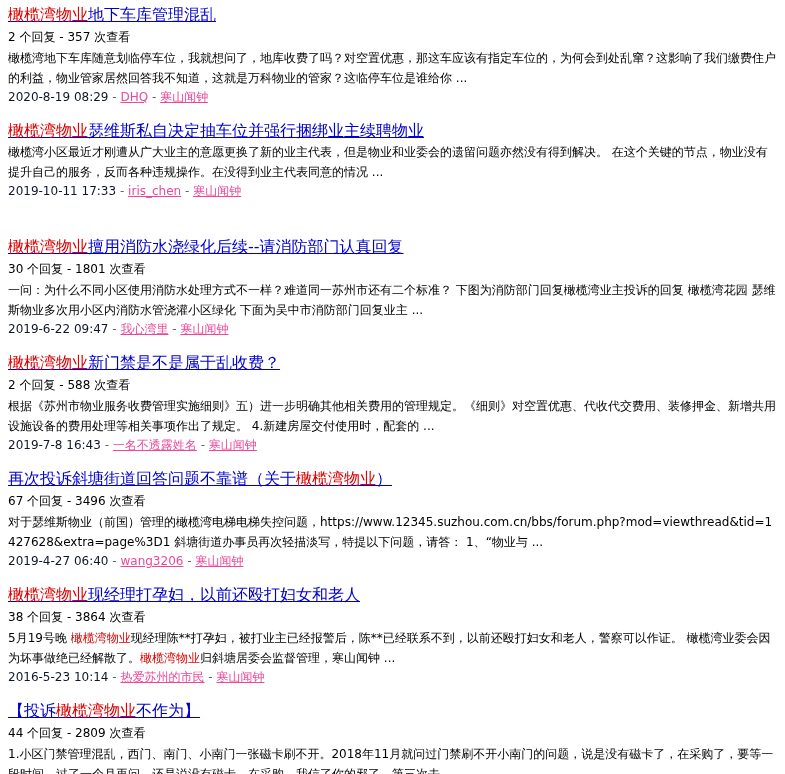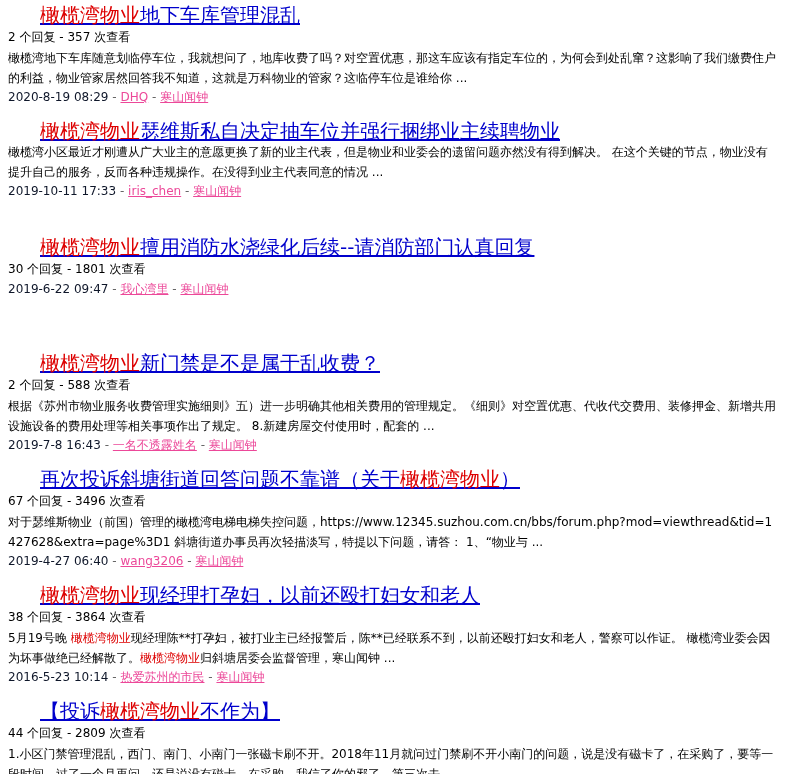--- a/index.html
+++ b/index.html
@@ -1,19 +1,19 @@
 <!DOCTYPE html>
 <html><head>
 <meta charset="utf-8">
 <style>
   html, body { margin: 0; padding: 0; background: #ffffff; }
   body { width: 785px; height: 774px; overflow: hidden; font-family: "DejaVu Sans", "Liberation Sans", sans-serif; }
   .list { padding: 4px 8px 0 8px; }
   .item { height: 116px; box-sizing: border-box; }
-  .title { font-size: 20px; line-height: 22px; height: 22px; white-space: nowrap; display: block; margin-left: 32px; }
+  .title { font-size: 16px; line-height: 22px; height: 22px; white-space: nowrap; display: block; }
   .title a { color: #0000cc; text-decoration: underline; }
   .title .hl { color: #dd0000; }
   .stats { font-size: 12px; color: #000000; line-height: 18px; height: 20px; padding-top: 2px; }
   .snippet { font-size: 12px; color: #000000; line-height: 20px; height: 40px; overflow: hidden; word-break: break-all; }
   .snippet .hl { color: #dd0000; }
   .meta { font-size: 12px; line-height: 18px; color: #666666; }
   .meta .date { color: #0f172a; }
   .meta a { color: #ec4899; text-decoration: underline; }
 </style>
 </head>
@@ -40,31 +40,32 @@
     <div class="meta">
       <span class="date">2019-10-11 17:33</span><span> - </span><a href="#">iris_chen</a><span> - </span><a href="#">寒山闻钟</a>
     </div>
   </div>
 
   <div class="item">
     <div class="title">
       <a href="#"><span></span><span class="hl">橄榄湾物业</span><span>擅用消防水浇绿化后续--请消防部门认真回复</span></a>
     </div>
     <div class="stats">30 个回复 - 1801 次查看</div>
+    <div class="snippet"><span>一问：为什么不同小区使用消防水处理方式不一样？难道同一苏州市还有二个标准？ 下图为消防部门回复橄榄湾业主投诉的回复 橄榄湾花园 瑟维斯物业多次用小区内消防水管浇灌小区绿化 下面为吴中市消防部门回复业主 ...</span></div>
     <div class="meta">
       <span class="date">2019-6-22 09:47</span><span> - </span><a href="#">我心湾里</a><span> - </span><a href="#">寒山闻钟</a>
     </div>
   </div>
 
   <div class="item">
     <div class="title">
       <a href="#"><span></span><span class="hl">橄榄湾物业</span><span>新门禁是不是属于乱收费？</span></a>
     </div>
     <div class="stats">2 个回复 - 588 次查看</div>
-    <div class="snippet"><span>根据《苏州市物业服务收费管理实施细则》五）进一步明确其他相关费用的管理规定。《细则》对空置优惠、代收代交费用、装修押金、新增共用设施设备的费用处理等相关事项作出了规定。 8.新建房屋交付使用时，配套的 ...</span></div>
+    <div class="snippet"><span>根据《苏州市物业服务收费管理实施细则》五）进一步明确其他相关费用的管理规定。《细则》对空置优惠、代收代交费用、装修押金、新增共用设施设备的费用处理等相关事项作出了规定。 4.新建房屋交付使用时，配套的 ...</span></div>
     <div class="meta">
       <span class="date">2019-7-8 16:43</span><span> - </span><a href="#">一名不透露姓名</a><span> - </span><a href="#">寒山闻钟</a>
     </div>
   </div>
 
   <div class="item">
     <div class="title">
       <a href="#"><span>再次投诉斜塘街道回答问题不靠谱（关于</span><span class="hl">橄榄湾物业</span><span>）</span></a>
     </div>
     <div class="stats">67 个回复 - 3496 次查看</div>

